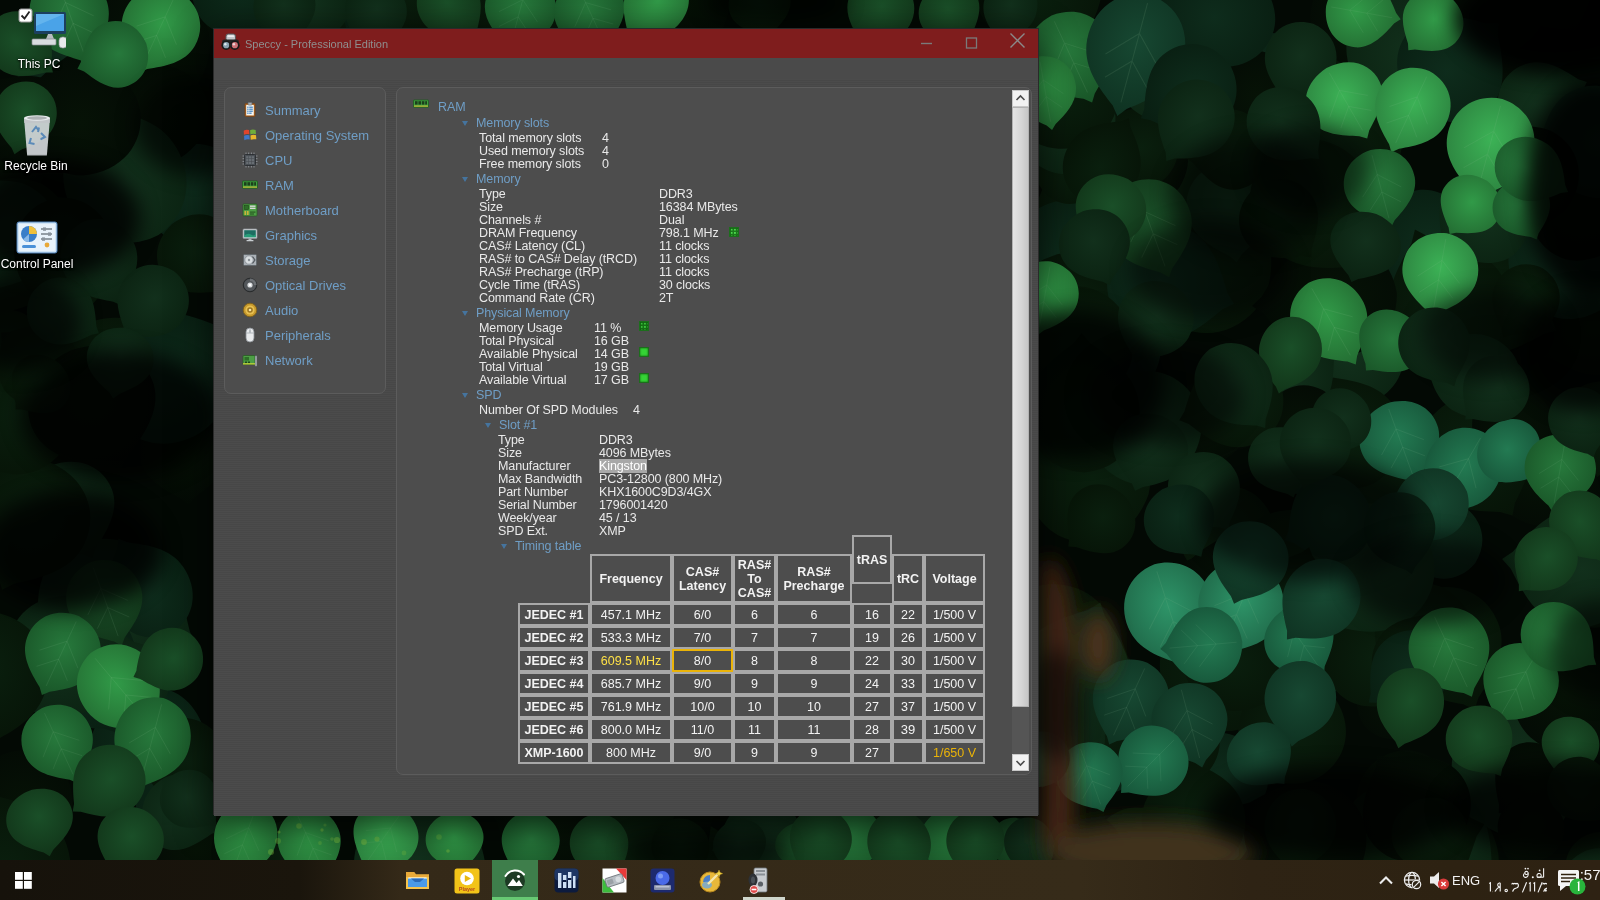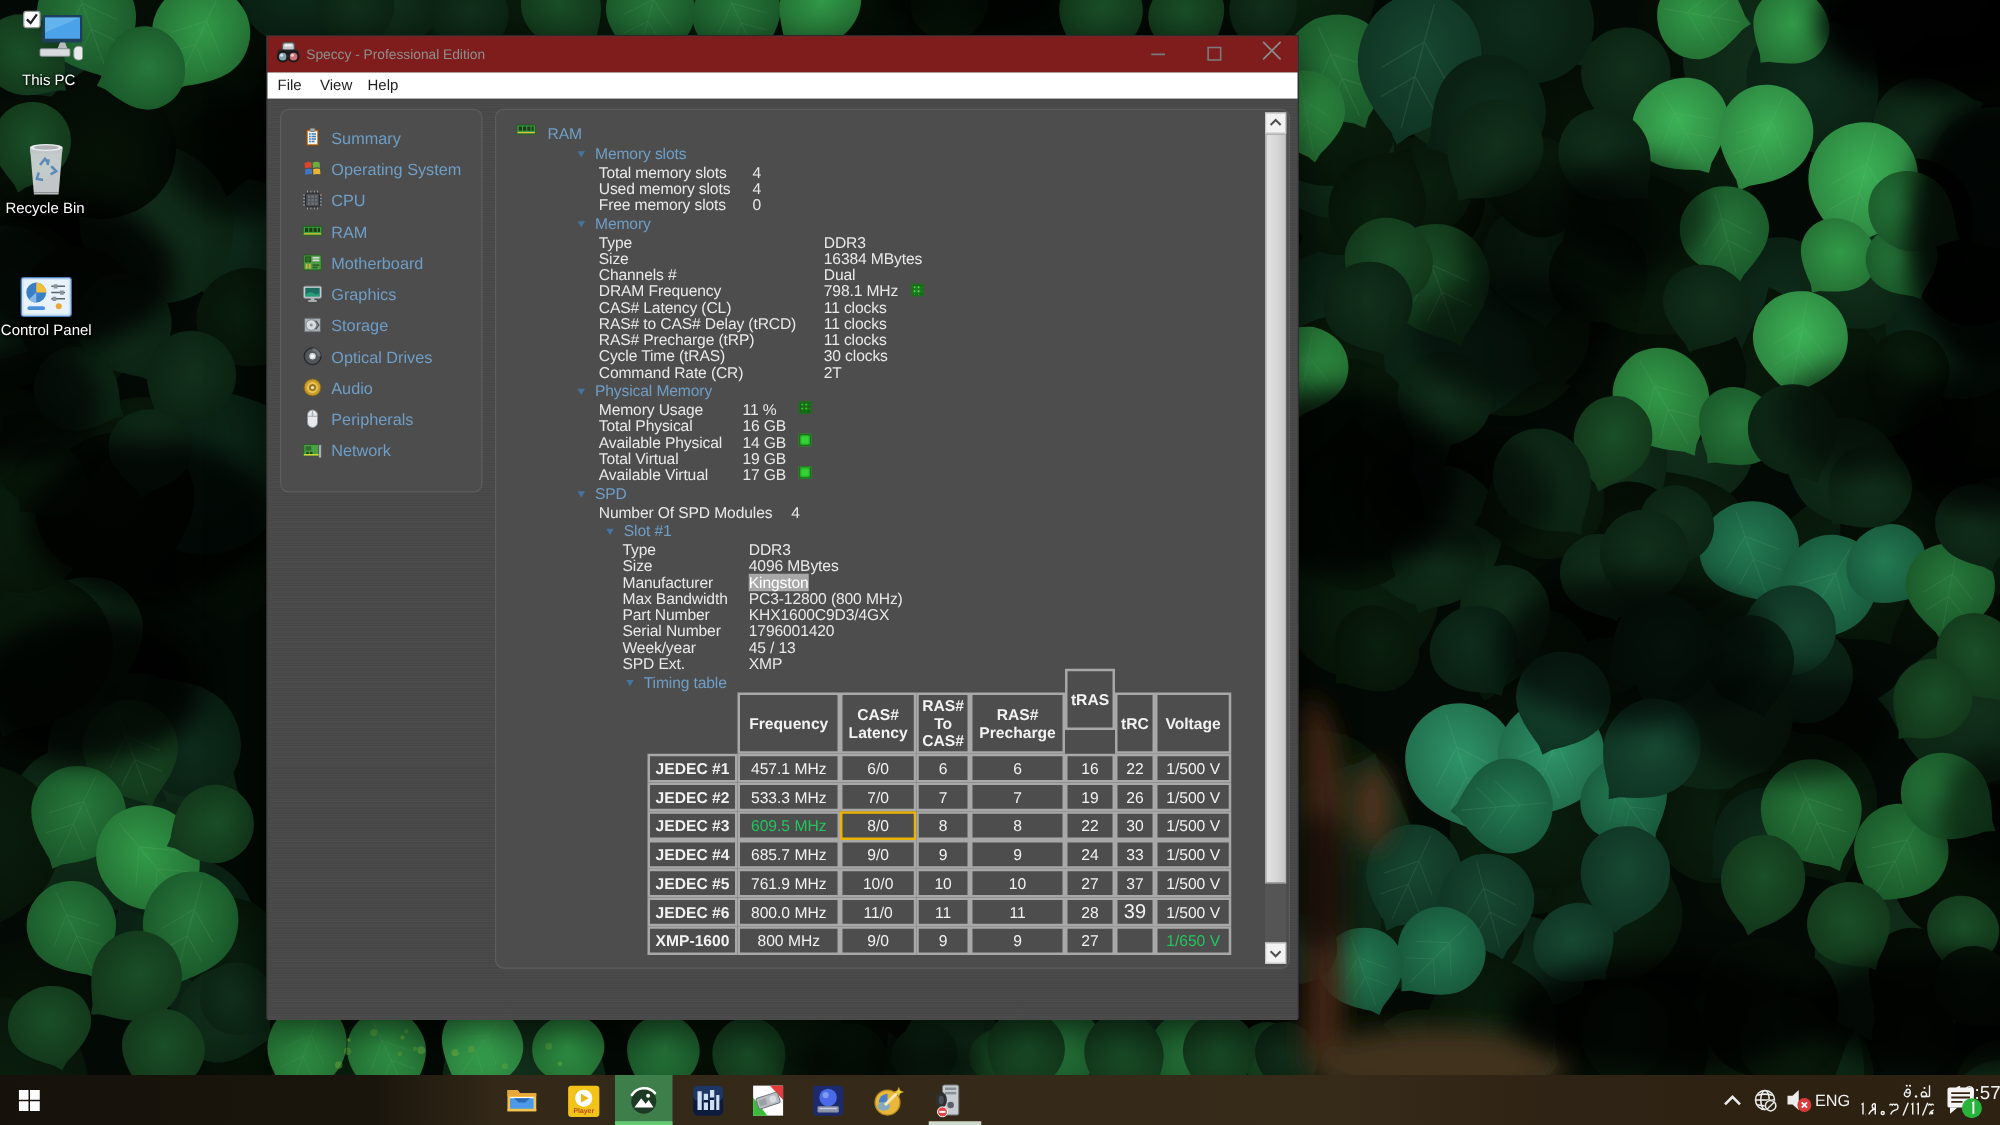--- a/index.html
+++ b/index.html
@@ -1080,25 +1080,20 @@
 <circle cx="12.9" cy="11.2" r="1.2" fill="#eed4d7"></circle>
 <rect x="8.2" y="10.8" width="2.6" height="2.8" fill="#252525"></rect>
 </svg>
 <div id="title">Speccy - Professional Edition</div>
 <svg class="abs" style="left:700px;top:0" width="126" height="29" viewBox="0 0 126 29">
 <line x1="7" y1="14.5" x2="18" y2="14.5" stroke="#7a7a7a" stroke-width="1.4"></line>
 <rect x="52.5" y="9" width="10" height="10" fill="none" stroke="#7a7a7a" stroke-width="1.3"></rect>
 <path d="M96.5,4.5 L110.5,18.5 M110.5,4.5 L96.5,18.5" stroke="#8a8a8a" stroke-width="1.4"></path>
 </svg>
 </div>
-<div id="menubar">
-        <span class="menuitem" style="left:8px">File</span>
-        <span class="menuitem" style="left:42px">View</span>
-        <span class="menuitem" style="left:80px">Help</span>
-      </div>
 <div id="winbody">
 <div id="sidebar">
 <div class="sitem" style="top:14px">
             <span style="position:absolute;left:0;top:0;width:16px;height:16px"><svg width="16" height="16" viewBox="0 0 16 16">
                 <rect x="3" y="1.5" width="10" height="13" rx="1" fill="#b06a28" stroke="#7a4516" stroke-width="0.8"></rect>
                 <rect x="4.2" y="3" width="7.6" height="10.4" fill="#f5f5f0"></rect>
                 <rect x="6" y="0.5" width="4" height="2.6" rx="0.8" fill="#a9adb2" stroke="#6d7176" stroke-width="0.7"></rect>
                 <g fill="#3a7ec0">
                   <rect x="5.2" y="4.6" width="1.4" height="1.2"></rect>
                   <rect x="7.2" y="4.6" width="3.6" height="1.2"></rect>
@@ -1346,21 +1341,21 @@
 <div class="abs" style="left:528px;top:516px;width:61px;height:23px;border:2px solid #a8a8a8;margin-left:-1px;margin-top:-1px;display:flex;align-items:center;justify-content:center;font-weight:normal;font-size:12.5px;color:#f2f2f2">1/500 V</div>
 <div class="abs" style="left:122px;top:539px;width:72px;height:23px;border:2px solid #a8a8a8;margin-left:-1px;margin-top:-1px;display:flex;align-items:center;justify-content:center;font-weight:bold;font-size:12.5px;color:#f2f2f2">JEDEC #2</div>
 <div class="abs" style="left:194px;top:539px;width:82px;height:23px;border:2px solid #a8a8a8;margin-left:-1px;margin-top:-1px;display:flex;align-items:center;justify-content:center;font-weight:normal;font-size:12.5px;color:#f2f2f2">533.3 MHz</div>
 <div class="abs" style="left:276px;top:539px;width:61px;height:23px;border:2px solid #a8a8a8;margin-left:-1px;margin-top:-1px;display:flex;align-items:center;justify-content:center;font-weight:normal;font-size:12.5px;color:#f2f2f2">7/0</div>
 <div class="abs" style="left:337px;top:539px;width:43px;height:23px;border:2px solid #a8a8a8;margin-left:-1px;margin-top:-1px;display:flex;align-items:center;justify-content:center;font-weight:normal;font-size:12.5px;color:#f2f2f2">7</div>
 <div class="abs" style="left:380px;top:539px;width:76px;height:23px;border:2px solid #a8a8a8;margin-left:-1px;margin-top:-1px;display:flex;align-items:center;justify-content:center;font-weight:normal;font-size:12.5px;color:#f2f2f2">7</div>
 <div class="abs" style="left:456px;top:539px;width:40px;height:23px;border:2px solid #a8a8a8;margin-left:-1px;margin-top:-1px;display:flex;align-items:center;justify-content:center;font-weight:normal;font-size:12.5px;color:#f2f2f2">19</div>
 <div class="abs" style="left:496px;top:539px;width:32px;height:23px;border:2px solid #a8a8a8;margin-left:-1px;margin-top:-1px;display:flex;align-items:center;justify-content:center;font-weight:normal;font-size:12.5px;color:#f2f2f2">26</div>
 <div class="abs" style="left:528px;top:539px;width:61px;height:23px;border:2px solid #a8a8a8;margin-left:-1px;margin-top:-1px;display:flex;align-items:center;justify-content:center;font-weight:normal;font-size:12.5px;color:#f2f2f2">1/500 V</div>
 <div class="abs" style="left:122px;top:562px;width:72px;height:23px;border:2px solid #a8a8a8;margin-left:-1px;margin-top:-1px;display:flex;align-items:center;justify-content:center;font-weight:bold;font-size:12.5px;color:#f2f2f2">JEDEC #3</div>
-<div class="abs" style="left:194px;top:562px;width:82px;height:23px;border:2px solid #a8a8a8;margin-left:-1px;margin-top:-1px;display:flex;align-items:center;justify-content:center;font-weight:normal;font-size:12.5px;color:#22c55e">609.5 MHz</div>
+<div class="abs" style="left:194px;top:562px;width:82px;height:23px;border:2px solid #a8a8a8;margin-left:-1px;margin-top:-1px;display:flex;align-items:center;justify-content:center;font-weight:normal;font-size:12.5px;color:#fde047">609.5 MHz</div>
 <div class="abs" style="left:276px;top:562px;width:61px;height:23px;border:2px solid #eab308;margin-left:-1px;margin-top:-1px;display:flex;align-items:center;justify-content:center;font-weight:normal;font-size:12.5px;color:#f2f2f2">8/0</div>
 <div class="abs" style="left:337px;top:562px;width:43px;height:23px;border:2px solid #a8a8a8;margin-left:-1px;margin-top:-1px;display:flex;align-items:center;justify-content:center;font-weight:normal;font-size:12.5px;color:#f2f2f2">8</div>
 <div class="abs" style="left:380px;top:562px;width:76px;height:23px;border:2px solid #a8a8a8;margin-left:-1px;margin-top:-1px;display:flex;align-items:center;justify-content:center;font-weight:normal;font-size:12.5px;color:#f2f2f2">8</div>
 <div class="abs" style="left:456px;top:562px;width:40px;height:23px;border:2px solid #a8a8a8;margin-left:-1px;margin-top:-1px;display:flex;align-items:center;justify-content:center;font-weight:normal;font-size:12.5px;color:#f2f2f2">22</div>
 <div class="abs" style="left:496px;top:562px;width:32px;height:23px;border:2px solid #a8a8a8;margin-left:-1px;margin-top:-1px;display:flex;align-items:center;justify-content:center;font-weight:normal;font-size:12.5px;color:#f2f2f2">30</div>
 <div class="abs" style="left:528px;top:562px;width:61px;height:23px;border:2px solid #a8a8a8;margin-left:-1px;margin-top:-1px;display:flex;align-items:center;justify-content:center;font-weight:normal;font-size:12.5px;color:#f2f2f2">1/500 V</div>
 <div class="abs" style="left:122px;top:585px;width:72px;height:23px;border:2px solid #a8a8a8;margin-left:-1px;margin-top:-1px;display:flex;align-items:center;justify-content:center;font-weight:bold;font-size:12.5px;color:#f2f2f2">JEDEC #4</div>
 <div class="abs" style="left:194px;top:585px;width:82px;height:23px;border:2px solid #a8a8a8;margin-left:-1px;margin-top:-1px;display:flex;align-items:center;justify-content:center;font-weight:normal;font-size:12.5px;color:#f2f2f2">685.7 MHz</div>
 <div class="abs" style="left:276px;top:585px;width:61px;height:23px;border:2px solid #a8a8a8;margin-left:-1px;margin-top:-1px;display:flex;align-items:center;justify-content:center;font-weight:normal;font-size:12.5px;color:#f2f2f2">9/0</div>
 <div class="abs" style="left:337px;top:585px;width:43px;height:23px;border:2px solid #a8a8a8;margin-left:-1px;margin-top:-1px;display:flex;align-items:center;justify-content:center;font-weight:normal;font-size:12.5px;color:#f2f2f2">9</div>
@@ -1375,30 +1370,30 @@
 <div class="abs" style="left:380px;top:608px;width:76px;height:23px;border:2px solid #a8a8a8;margin-left:-1px;margin-top:-1px;display:flex;align-items:center;justify-content:center;font-weight:normal;font-size:12.5px;color:#f2f2f2">10</div>
 <div class="abs" style="left:456px;top:608px;width:40px;height:23px;border:2px solid #a8a8a8;margin-left:-1px;margin-top:-1px;display:flex;align-items:center;justify-content:center;font-weight:normal;font-size:12.5px;color:#f2f2f2">27</div>
 <div class="abs" style="left:496px;top:608px;width:32px;height:23px;border:2px solid #a8a8a8;margin-left:-1px;margin-top:-1px;display:flex;align-items:center;justify-content:center;font-weight:normal;font-size:12.5px;color:#f2f2f2">37</div>
 <div class="abs" style="left:528px;top:608px;width:61px;height:23px;border:2px solid #a8a8a8;margin-left:-1px;margin-top:-1px;display:flex;align-items:center;justify-content:center;font-weight:normal;font-size:12.5px;color:#f2f2f2">1/500 V</div>
 <div class="abs" style="left:122px;top:631px;width:72px;height:23px;border:2px solid #a8a8a8;margin-left:-1px;margin-top:-1px;display:flex;align-items:center;justify-content:center;font-weight:bold;font-size:12.5px;color:#f2f2f2">JEDEC #6</div>
 <div class="abs" style="left:194px;top:631px;width:82px;height:23px;border:2px solid #a8a8a8;margin-left:-1px;margin-top:-1px;display:flex;align-items:center;justify-content:center;font-weight:normal;font-size:12.5px;color:#f2f2f2">800.0 MHz</div>
 <div class="abs" style="left:276px;top:631px;width:61px;height:23px;border:2px solid #a8a8a8;margin-left:-1px;margin-top:-1px;display:flex;align-items:center;justify-content:center;font-weight:normal;font-size:12.5px;color:#f2f2f2">11/0</div>
 <div class="abs" style="left:337px;top:631px;width:43px;height:23px;border:2px solid #a8a8a8;margin-left:-1px;margin-top:-1px;display:flex;align-items:center;justify-content:center;font-weight:normal;font-size:12.5px;color:#f2f2f2">11</div>
 <div class="abs" style="left:380px;top:631px;width:76px;height:23px;border:2px solid #a8a8a8;margin-left:-1px;margin-top:-1px;display:flex;align-items:center;justify-content:center;font-weight:normal;font-size:12.5px;color:#f2f2f2">11</div>
 <div class="abs" style="left:456px;top:631px;width:40px;height:23px;border:2px solid #a8a8a8;margin-left:-1px;margin-top:-1px;display:flex;align-items:center;justify-content:center;font-weight:normal;font-size:12.5px;color:#f2f2f2">28</div>
-<div class="abs" style="left:496px;top:631px;width:32px;height:23px;border:2px solid #a8a8a8;margin-left:-1px;margin-top:-1px;display:flex;align-items:center;justify-content:center;font-weight:normal;font-size:16px;color:#f2f2f2">39</div>
+<div class="abs" style="left:496px;top:631px;width:32px;height:23px;border:2px solid #a8a8a8;margin-left:-1px;margin-top:-1px;display:flex;align-items:center;justify-content:center;font-weight:normal;font-size:13px;color:#f2f2f2">39</div>
 <div class="abs" style="left:528px;top:631px;width:61px;height:23px;border:2px solid #a8a8a8;margin-left:-1px;margin-top:-1px;display:flex;align-items:center;justify-content:center;font-weight:normal;font-size:12.5px;color:#f2f2f2">1/500 V</div>
 <div class="abs" style="left:122px;top:654px;width:72px;height:23px;border:2px solid #a8a8a8;margin-left:-1px;margin-top:-1px;display:flex;align-items:center;justify-content:center;font-weight:bold;font-size:12.5px;color:#f2f2f2">XMP-1600</div>
 <div class="abs" style="left:194px;top:654px;width:82px;height:23px;border:2px solid #a8a8a8;margin-left:-1px;margin-top:-1px;display:flex;align-items:center;justify-content:center;font-weight:normal;font-size:12.5px;color:#f2f2f2">800 MHz</div>
 <div class="abs" style="left:276px;top:654px;width:61px;height:23px;border:2px solid #a8a8a8;margin-left:-1px;margin-top:-1px;display:flex;align-items:center;justify-content:center;font-weight:normal;font-size:12.5px;color:#f2f2f2">9/0</div>
 <div class="abs" style="left:337px;top:654px;width:43px;height:23px;border:2px solid #a8a8a8;margin-left:-1px;margin-top:-1px;display:flex;align-items:center;justify-content:center;font-weight:normal;font-size:12.5px;color:#f2f2f2">9</div>
 <div class="abs" style="left:380px;top:654px;width:76px;height:23px;border:2px solid #a8a8a8;margin-left:-1px;margin-top:-1px;display:flex;align-items:center;justify-content:center;font-weight:normal;font-size:12.5px;color:#f2f2f2">9</div>
 <div class="abs" style="left:456px;top:654px;width:40px;height:23px;border:2px solid #a8a8a8;margin-left:-1px;margin-top:-1px;display:flex;align-items:center;justify-content:center;font-weight:normal;font-size:12.5px;color:#f2f2f2">27</div>
 <div class="abs" style="left:496px;top:654px;width:32px;height:23px;border:2px solid #a8a8a8;margin-left:-1px;margin-top:-1px;display:flex;align-items:center;justify-content:center;font-weight:normal;font-size:12.5px;color:#f2f2f2"></div>
-<div class="abs" style="left:528px;top:654px;width:61px;height:23px;border:2px solid #a8a8a8;margin-left:-1px;margin-top:-1px;display:flex;align-items:center;justify-content:center;font-weight:normal;font-size:12.5px;color:#22c55e">1/650 V</div>
+<div class="abs" style="left:528px;top:654px;width:61px;height:23px;border:2px solid #a8a8a8;margin-left:-1px;margin-top:-1px;display:flex;align-items:center;justify-content:center;font-weight:normal;font-size:12.5px;color:#eab308">1/650 V</div>
 <div id="sbar">
 <div class="abs" style="left:0;top:0;width:17px;height:17px;background:#f2f2f2;border:1px solid #c8c8c8"></div>
 <svg class="abs" style="left:0;top:0" width="17" height="17">
               <path d="M4.5,10 L8.5,6 L12.5,10" fill="none" stroke="#4d4d4d" stroke-width="1.6"></path>
             </svg>
 <div class="abs" style="left:0;top:17px;width:17px;height:600px;background:linear-gradient(90deg,#e4e4e4,#d6d6d6 55%,#c6c6c6);border:1px solid #b2b2b2"></div>
 <div class="abs" style="left:0;top:617px;width:17px;height:47px;background:#555"></div>
 <div class="abs" style="left:0;top:664px;width:17px;height:17px;background:#f2f2f2;border:1px solid #c8c8c8"></div>
 <svg class="abs" style="left:0;top:664px" width="17" height="17">
               <path d="M4.5,7 L8.5,11 L12.5,7" fill="none" stroke="#4d4d4d" stroke-width="1.6"></path>

